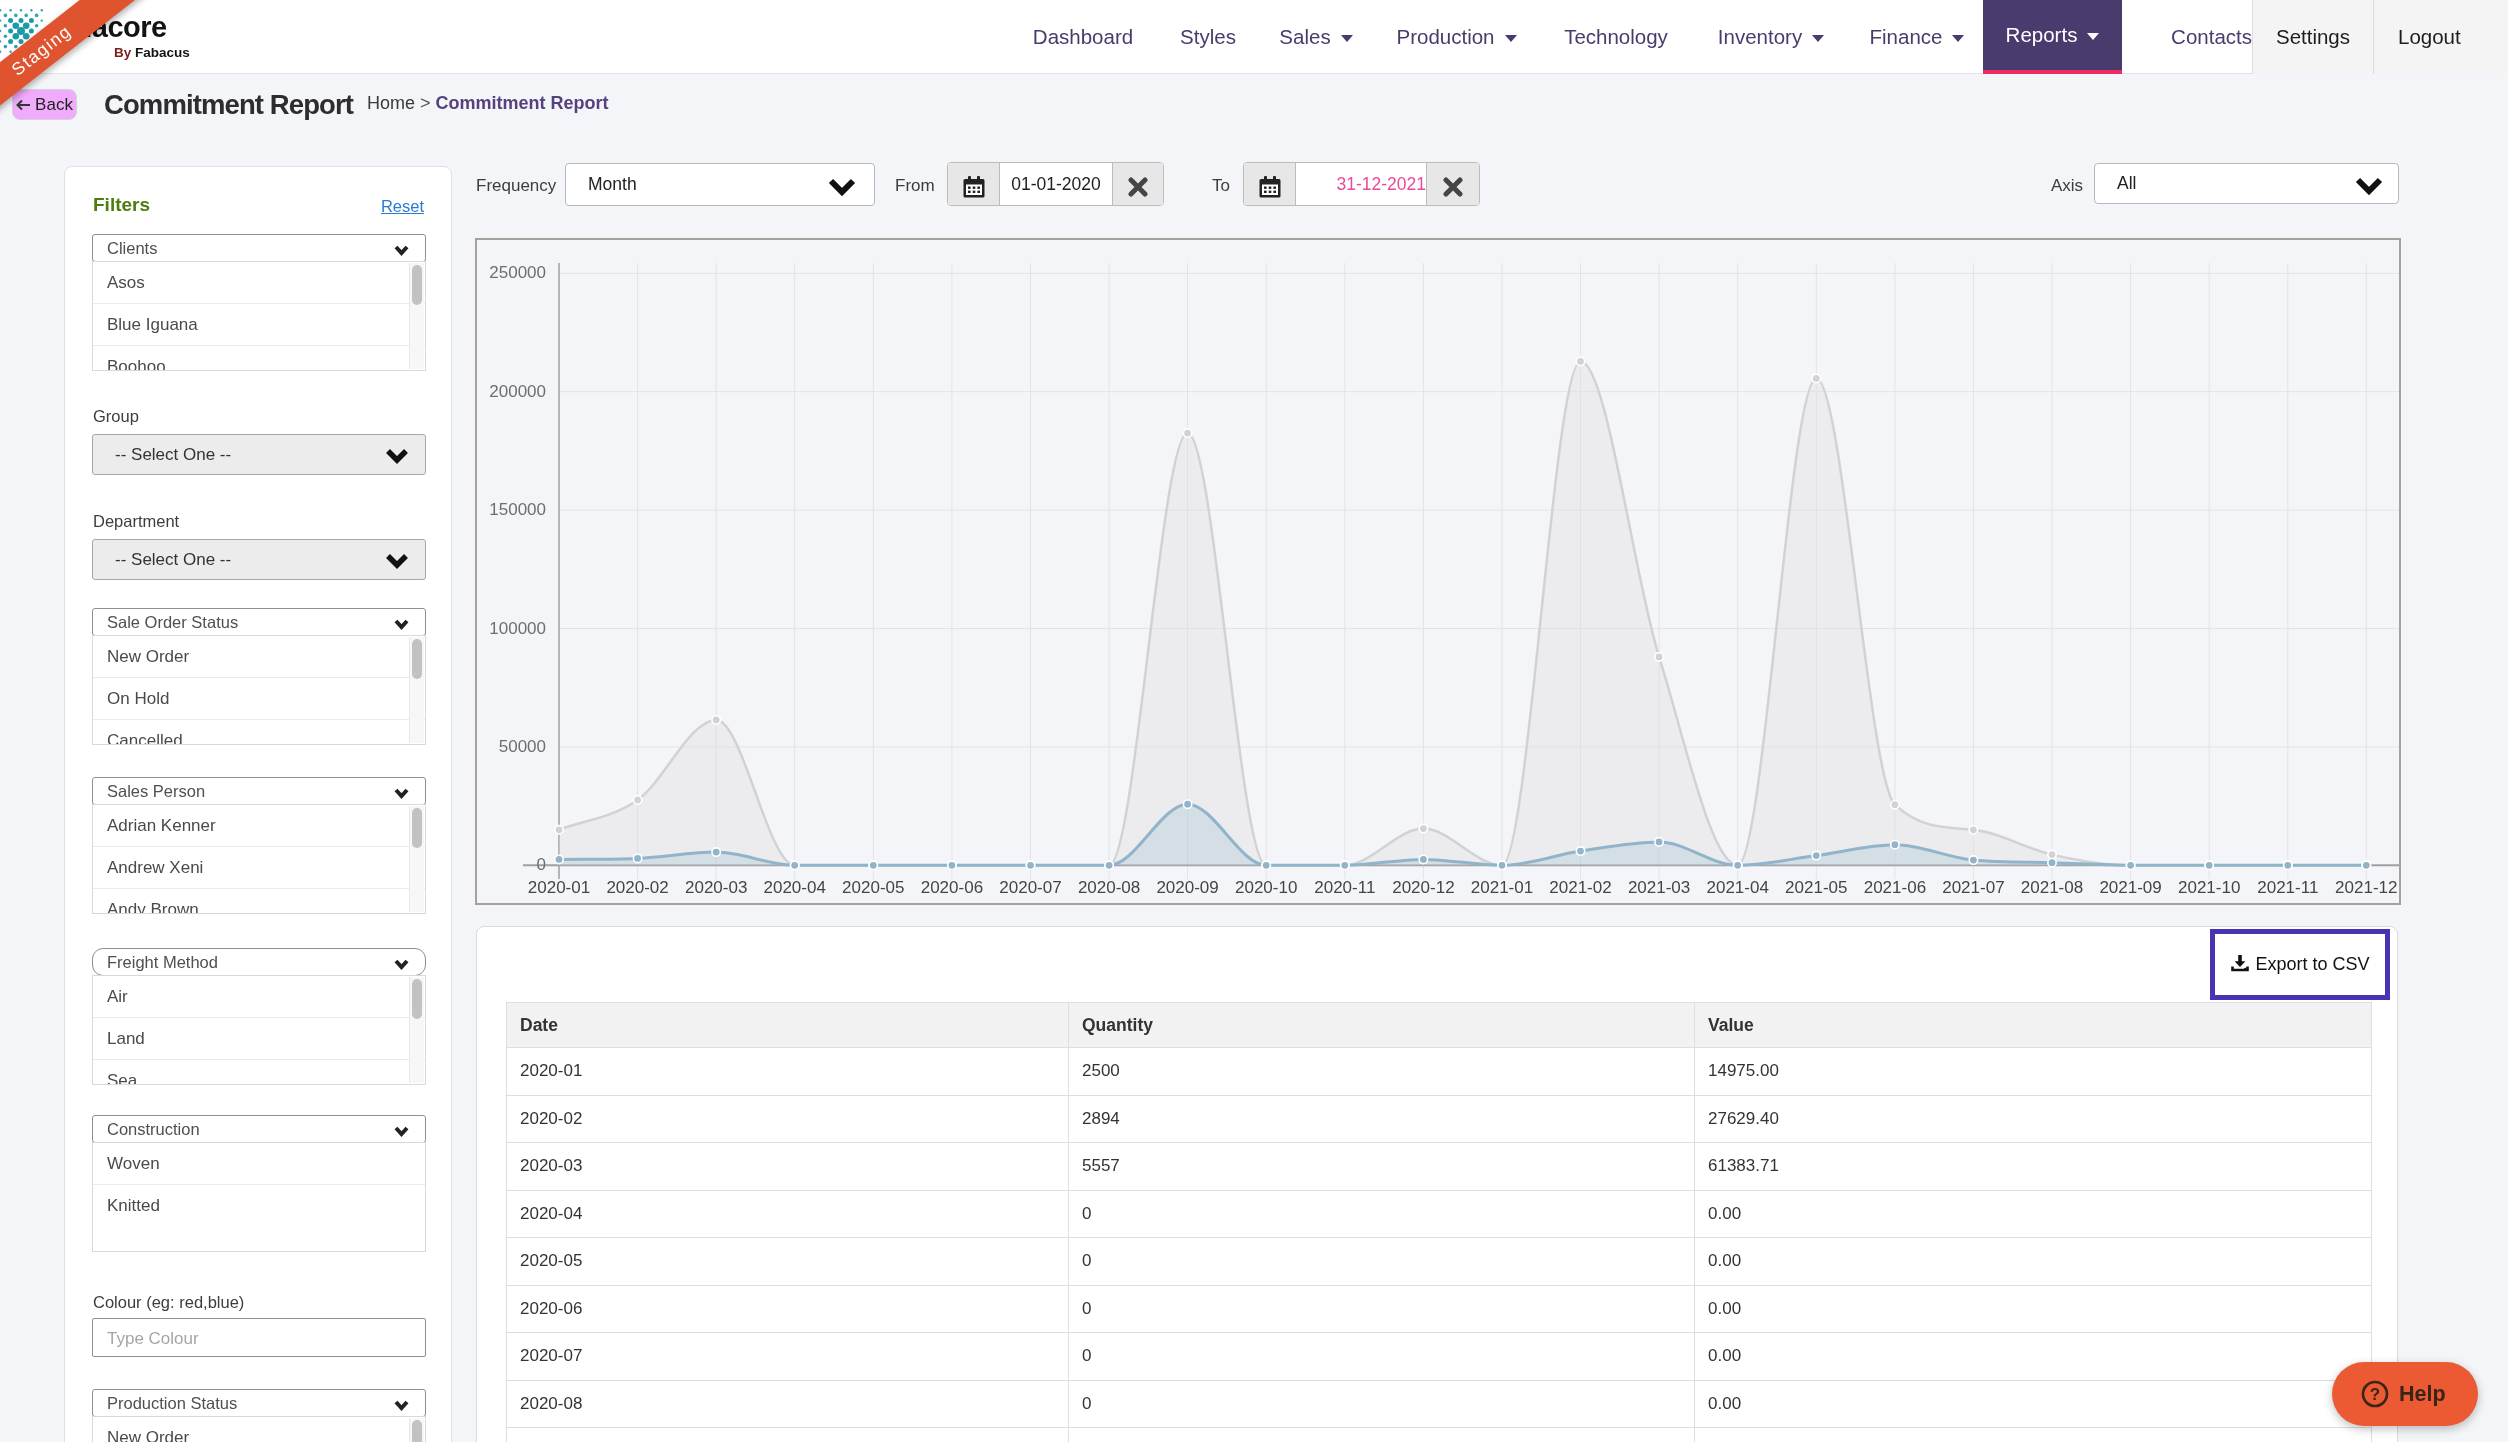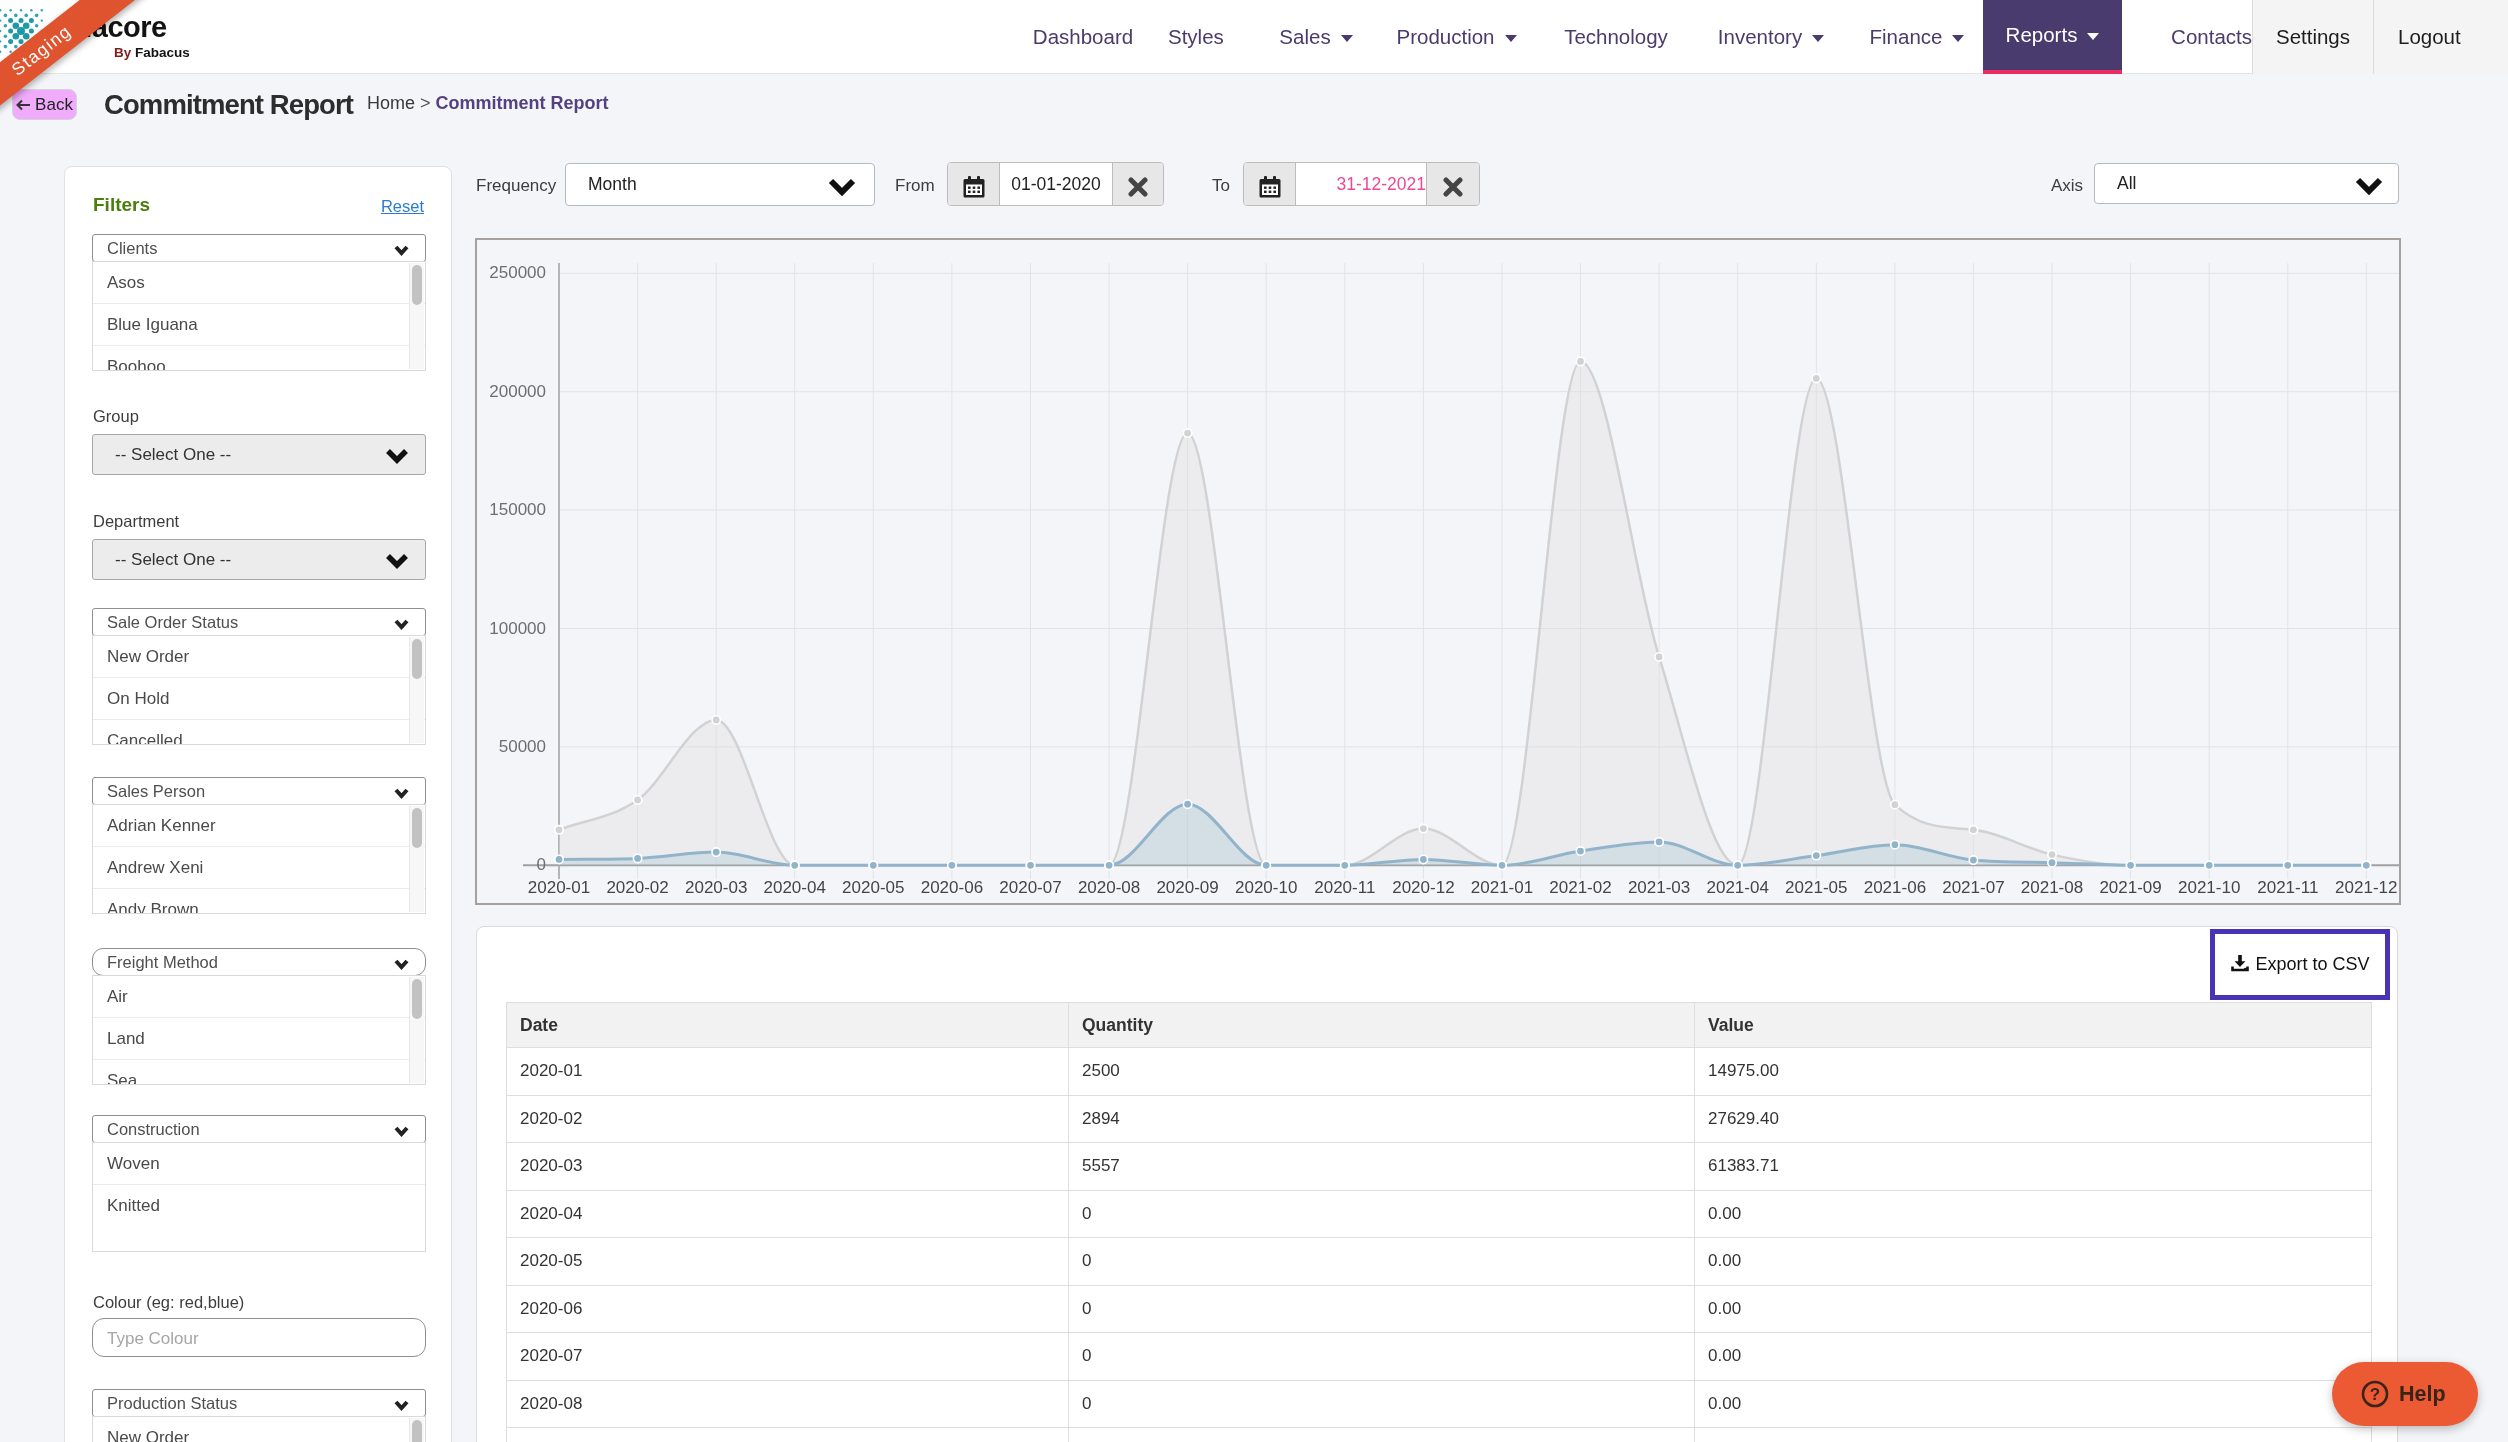--- a/index.html
+++ b/index.html
@@ -54,21 +54,21 @@
       <circle cx="26.2" cy="46.6" r="1.8" fill="#1d9aa8" opacity="0.9"></circle>
       <circle cx="21.0" cy="51.8" r="1.2" fill="#1d9aa8" opacity="0.9"></circle>
       <circle cx="41.8" cy="41.4" r="1.2" fill="#1d9aa8" opacity="0.9"></circle>
       <circle cx="36.6" cy="46.6" r="1.8" fill="#1d9aa8" opacity="0.9"></circle>
       <circle cx="31.4" cy="51.8" r="1.2" fill="#1d9aa8" opacity="0.9"></circle>
       <circle cx="41.8" cy="51.8" r="1.2" fill="#1d9aa8" opacity="0.9"></circle>
     </svg>
   <div class="abs" style="left:53px;top:11px;font-size:29px;font-weight:800;color:#131313;letter-spacing:-0.5px">xelacore</div>
   <div class="abs" style="left:114px;top:45px;font-size:13.5px;font-weight:700;color:#131313"><span style="color:#7f1d1d;font-weight:700">By </span>Fabacus</div>
   <div style="position:absolute;left:1013px;top:0;width:140px;height:74px;line-height:74px;text-align:center;color:#4b3a6b;font-size:20.5px">Dashboard</div>
-    <div style="position:absolute;left:1168px;top:0;width:80px;height:74px;line-height:74px;text-align:left;color:#4b3a6b;font-size:20.5px">Styles</div>
+    <div style="position:absolute;left:1168px;top:0;width:80px;height:74px;line-height:74px;text-align:center;color:#4b3a6b;font-size:20.5px">Styles</div>
     <div style="position:absolute;left:1261px;top:0;width:110px;height:74px;line-height:74px;text-align:center;color:#4b3a6b;font-size:20.5px">Sales<span style="display:inline-block;width:0;height:0;border-left:6px solid transparent;border-right:6px solid transparent;border-top:7px solid #4b3a6b;vertical-align:2px;margin-left:10px"></span></div>
     <div style="position:absolute;left:1374px;top:0;width:165px;height:74px;line-height:74px;text-align:center;color:#4b3a6b;font-size:20.5px">Production<span style="display:inline-block;width:0;height:0;border-left:6px solid transparent;border-right:6px solid transparent;border-top:7px solid #4b3a6b;vertical-align:2px;margin-left:10px"></span></div>
     <div style="position:absolute;left:1541px;top:0;width:150px;height:74px;line-height:74px;text-align:center;color:#4b3a6b;font-size:20.5px">Technology</div>
     <div style="position:absolute;left:1696px;top:0;width:150px;height:74px;line-height:74px;text-align:center;color:#4b3a6b;font-size:20.5px">Inventory<span style="display:inline-block;width:0;height:0;border-left:6px solid transparent;border-right:6px solid transparent;border-top:7px solid #4b3a6b;vertical-align:2px;margin-left:10px"></span></div>
     <div style="position:absolute;left:1851px;top:0;width:132px;height:74px;line-height:74px;text-align:center;color:#4b3a6b;font-size:20.5px">Finance<span style="display:inline-block;width:0;height:0;border-left:6px solid transparent;border-right:6px solid transparent;border-top:7px solid #4b3a6b;vertical-align:2px;margin-left:10px"></span></div>
     <div style="position:absolute;left:1983px;top:0;width:139px;height:74px;background:#4a3b6e;border-bottom:4px solid #ea2c63;box-sizing:border-box;line-height:70px;text-align:center;color:#fff;font-size:20.5px">Reports<span style="display:inline-block;width:0;height:0;border-left:6px solid transparent;border-right:6px solid transparent;border-top:7px solid #fff;vertical-align:2px;margin-left:10px"></span></div>
     <div style="position:absolute;left:2126px;top:0;width:126px;height:74px;line-height:74px;text-align:right;color:#4b3a6b;font-size:20.5px">Contacts</div>
     <div style="position:absolute;left:2252px;top:0;width:121px;height:74px;background:#f4f4f4;border-left:1px solid #dcdcdc;line-height:74px;text-align:center;color:#1d1d1d;font-size:20.5px">Settings</div>
     <div style="position:absolute;left:2373px;top:0;width:135px;height:74px;background:#f4f4f4;border-left:1px solid #dcdcdc;line-height:74px;padding-left:24px;color:#1d1d1d;font-size:20.5px">Logout</div>
 </div>
@@ -140,21 +140,21 @@
       </div>
     </div>
     <div style="position:absolute;left:27px;top:948px;width:334px;height:28px;background:#fff;border:1px solid #8f8f8f;border-radius:3px;line-height:26px;padding-left:14px;color:#4f4f4f;font-size:16.5px">Construction<svg style="position:absolute;left:300px;top:9px" width="17" height="13" viewBox="0 0 17 13">
         <path d="M3 3 L8.5 9 L14 3" fill="none" stroke="#222" stroke-width="4"></path>
       </svg></div>
     <div style="position:absolute;left:27px;top:975px;width:334px;height:110px;background:#fff;border:1px solid #d9d9d9;overflow:hidden">
       <div style="height:42px;line-height:42px;padding-left:14px;border-bottom:1px solid #ebebeb;color:#4a4a4a;font-size:17px">Woven</div>
       <div style="height:42px;line-height:42px;padding-left:14px;color:#4a4a4a;font-size:17px">Knitted</div>
     </div>
     <div style="position:absolute;left:28px;top:1126px;font-size:16.5px;color:#3d3d3d">Colour (eg: red,blue)</div>
-    <div style="position:absolute;left:27px;top:1151px;width:334px;height:39px;background:#fff;border:1px solid #8f8f8f;border-radius:12px;line-height:39px;padding-left:14px;color:#a6a6a6;font-size:17px">Type Colour</div>
+    <div style="position:absolute;left:27px;top:1151px;width:334px;height:39px;background:#fff;border:1px solid #8f8f8f;border-radius:2px;line-height:39px;padding-left:14px;color:#a6a6a6;font-size:17px">Type Colour</div>
     <div style="position:absolute;left:27px;top:1222px;width:334px;height:28px;background:#fff;border:1px solid #8f8f8f;border-radius:3px;line-height:26px;padding-left:14px;color:#4f4f4f;font-size:16.5px">Production Status<svg style="position:absolute;left:300px;top:9px" width="17" height="13" viewBox="0 0 17 13">
         <path d="M3 3 L8.5 9 L14 3" fill="none" stroke="#222" stroke-width="4"></path>
       </svg></div>
     <div style="position:absolute;left:27px;top:1249px;width:334px;height:110px;background:#fff;border:1px solid #d9d9d9;overflow:hidden">
       <div style="height:42px;line-height:42px;padding-left:14px;border-bottom:1px solid #ebebeb;color:#4a4a4a;font-size:17px">New Order</div>
       <div style="position:absolute;top:1px;right:1px;bottom:1px;width:15px;background:#f7f7f7;border-left:1px solid #e8e8e8">
         <div style="position:absolute;top:2px;left:2px;width:10px;height:40px;border-radius:6px;background:#c2c2c2"></div>
       </div>
     </div>
 </div>

